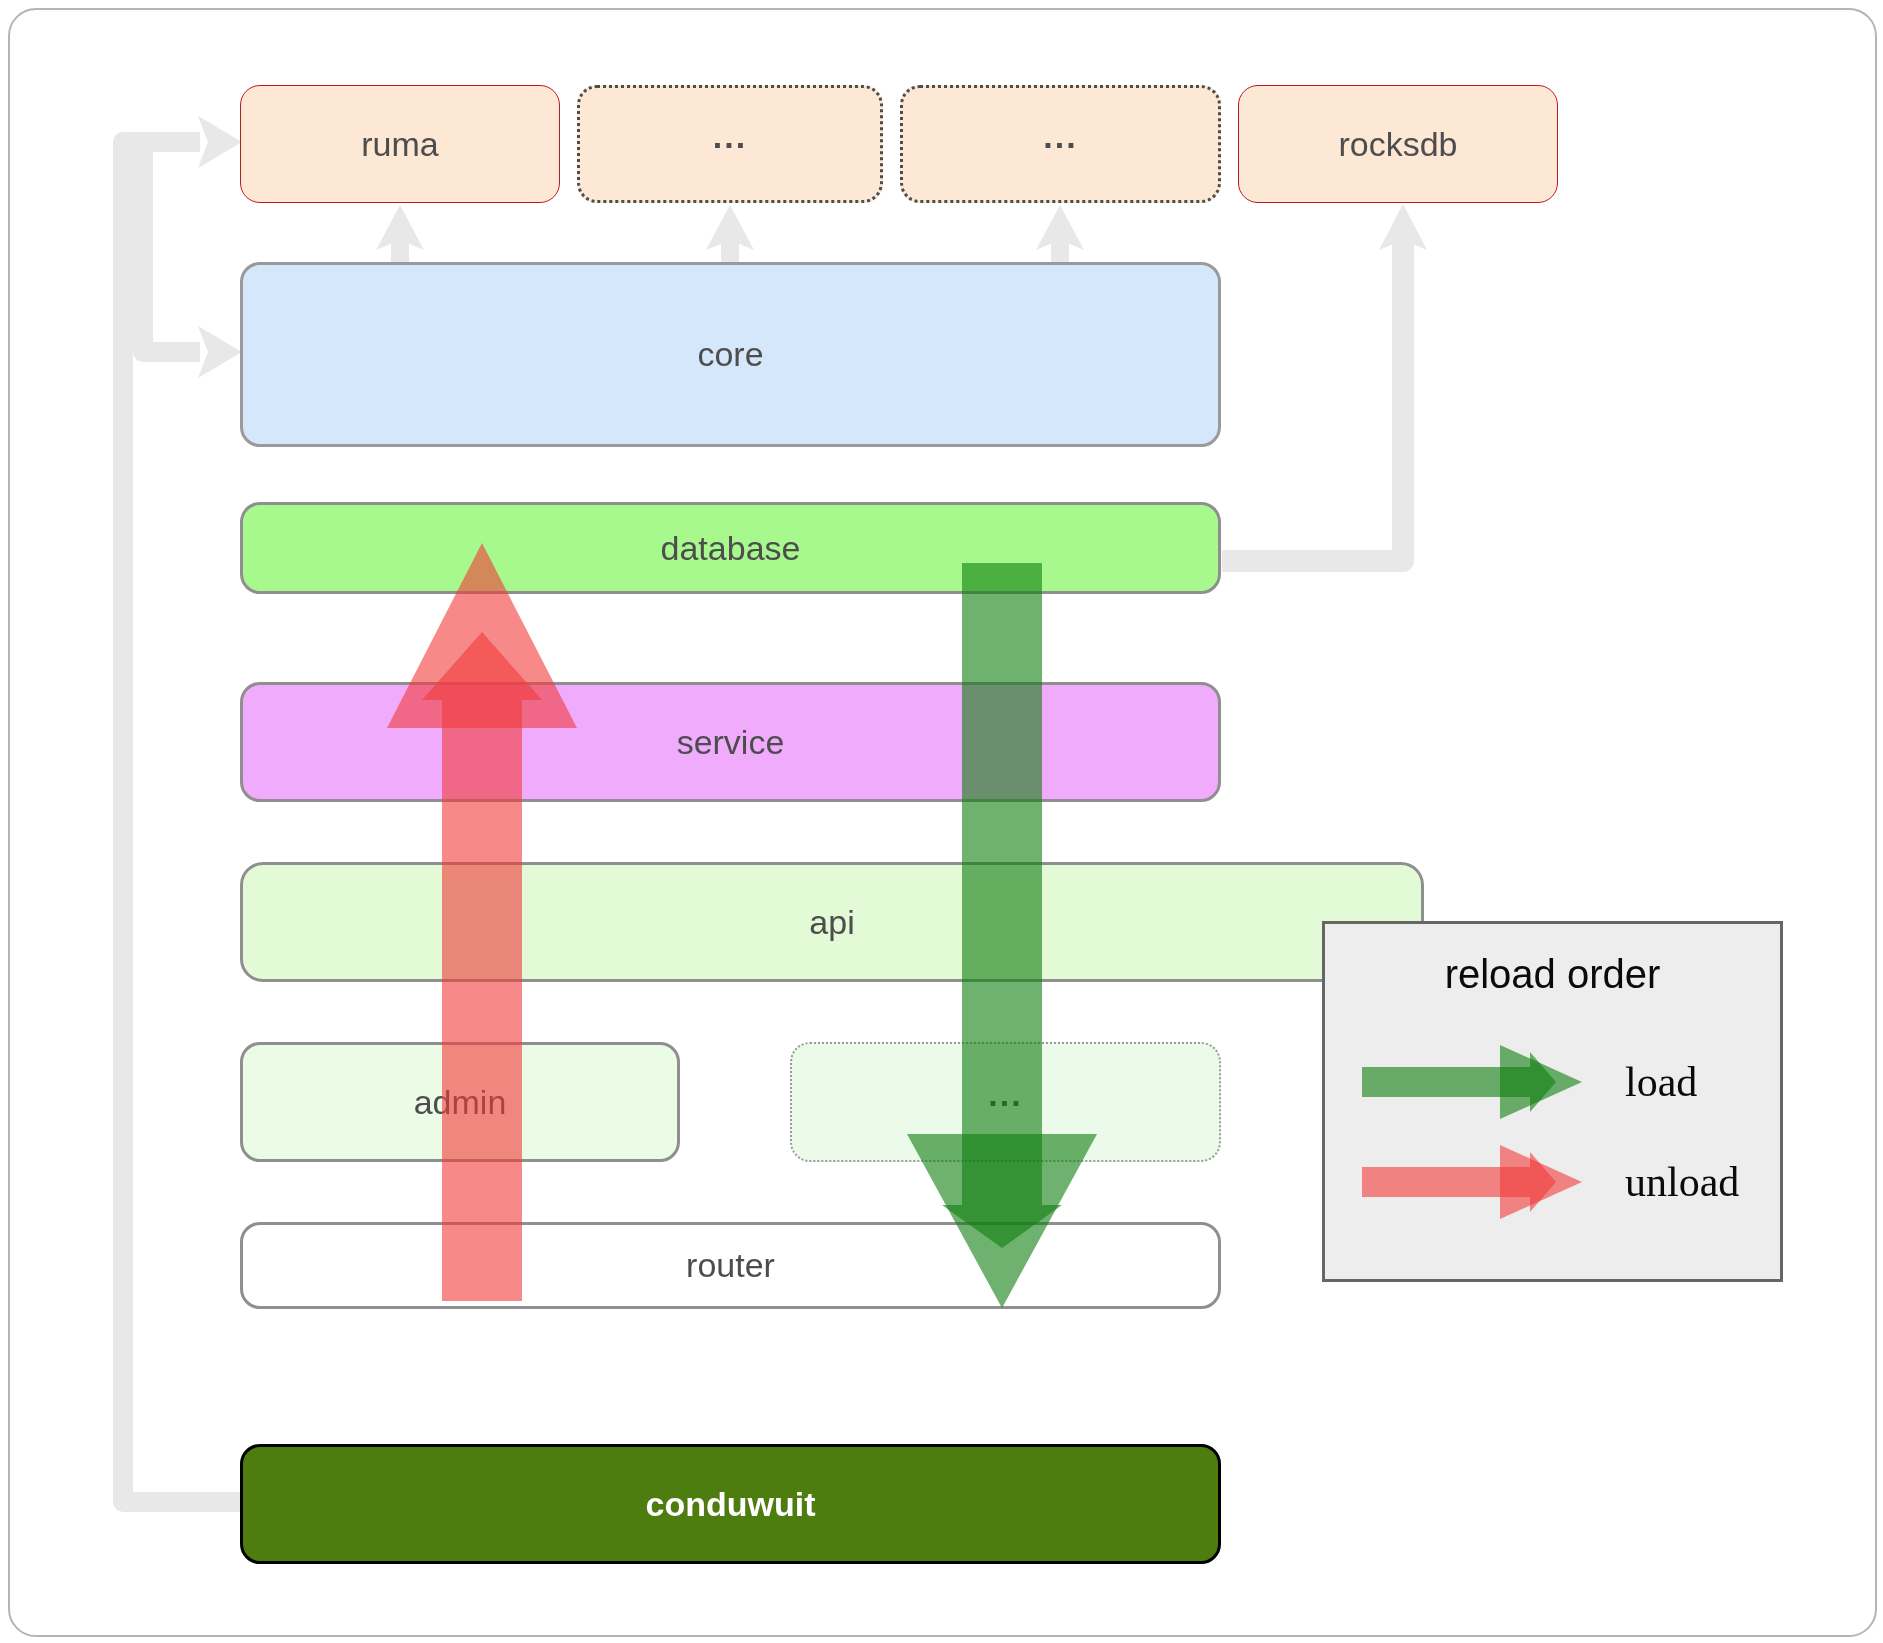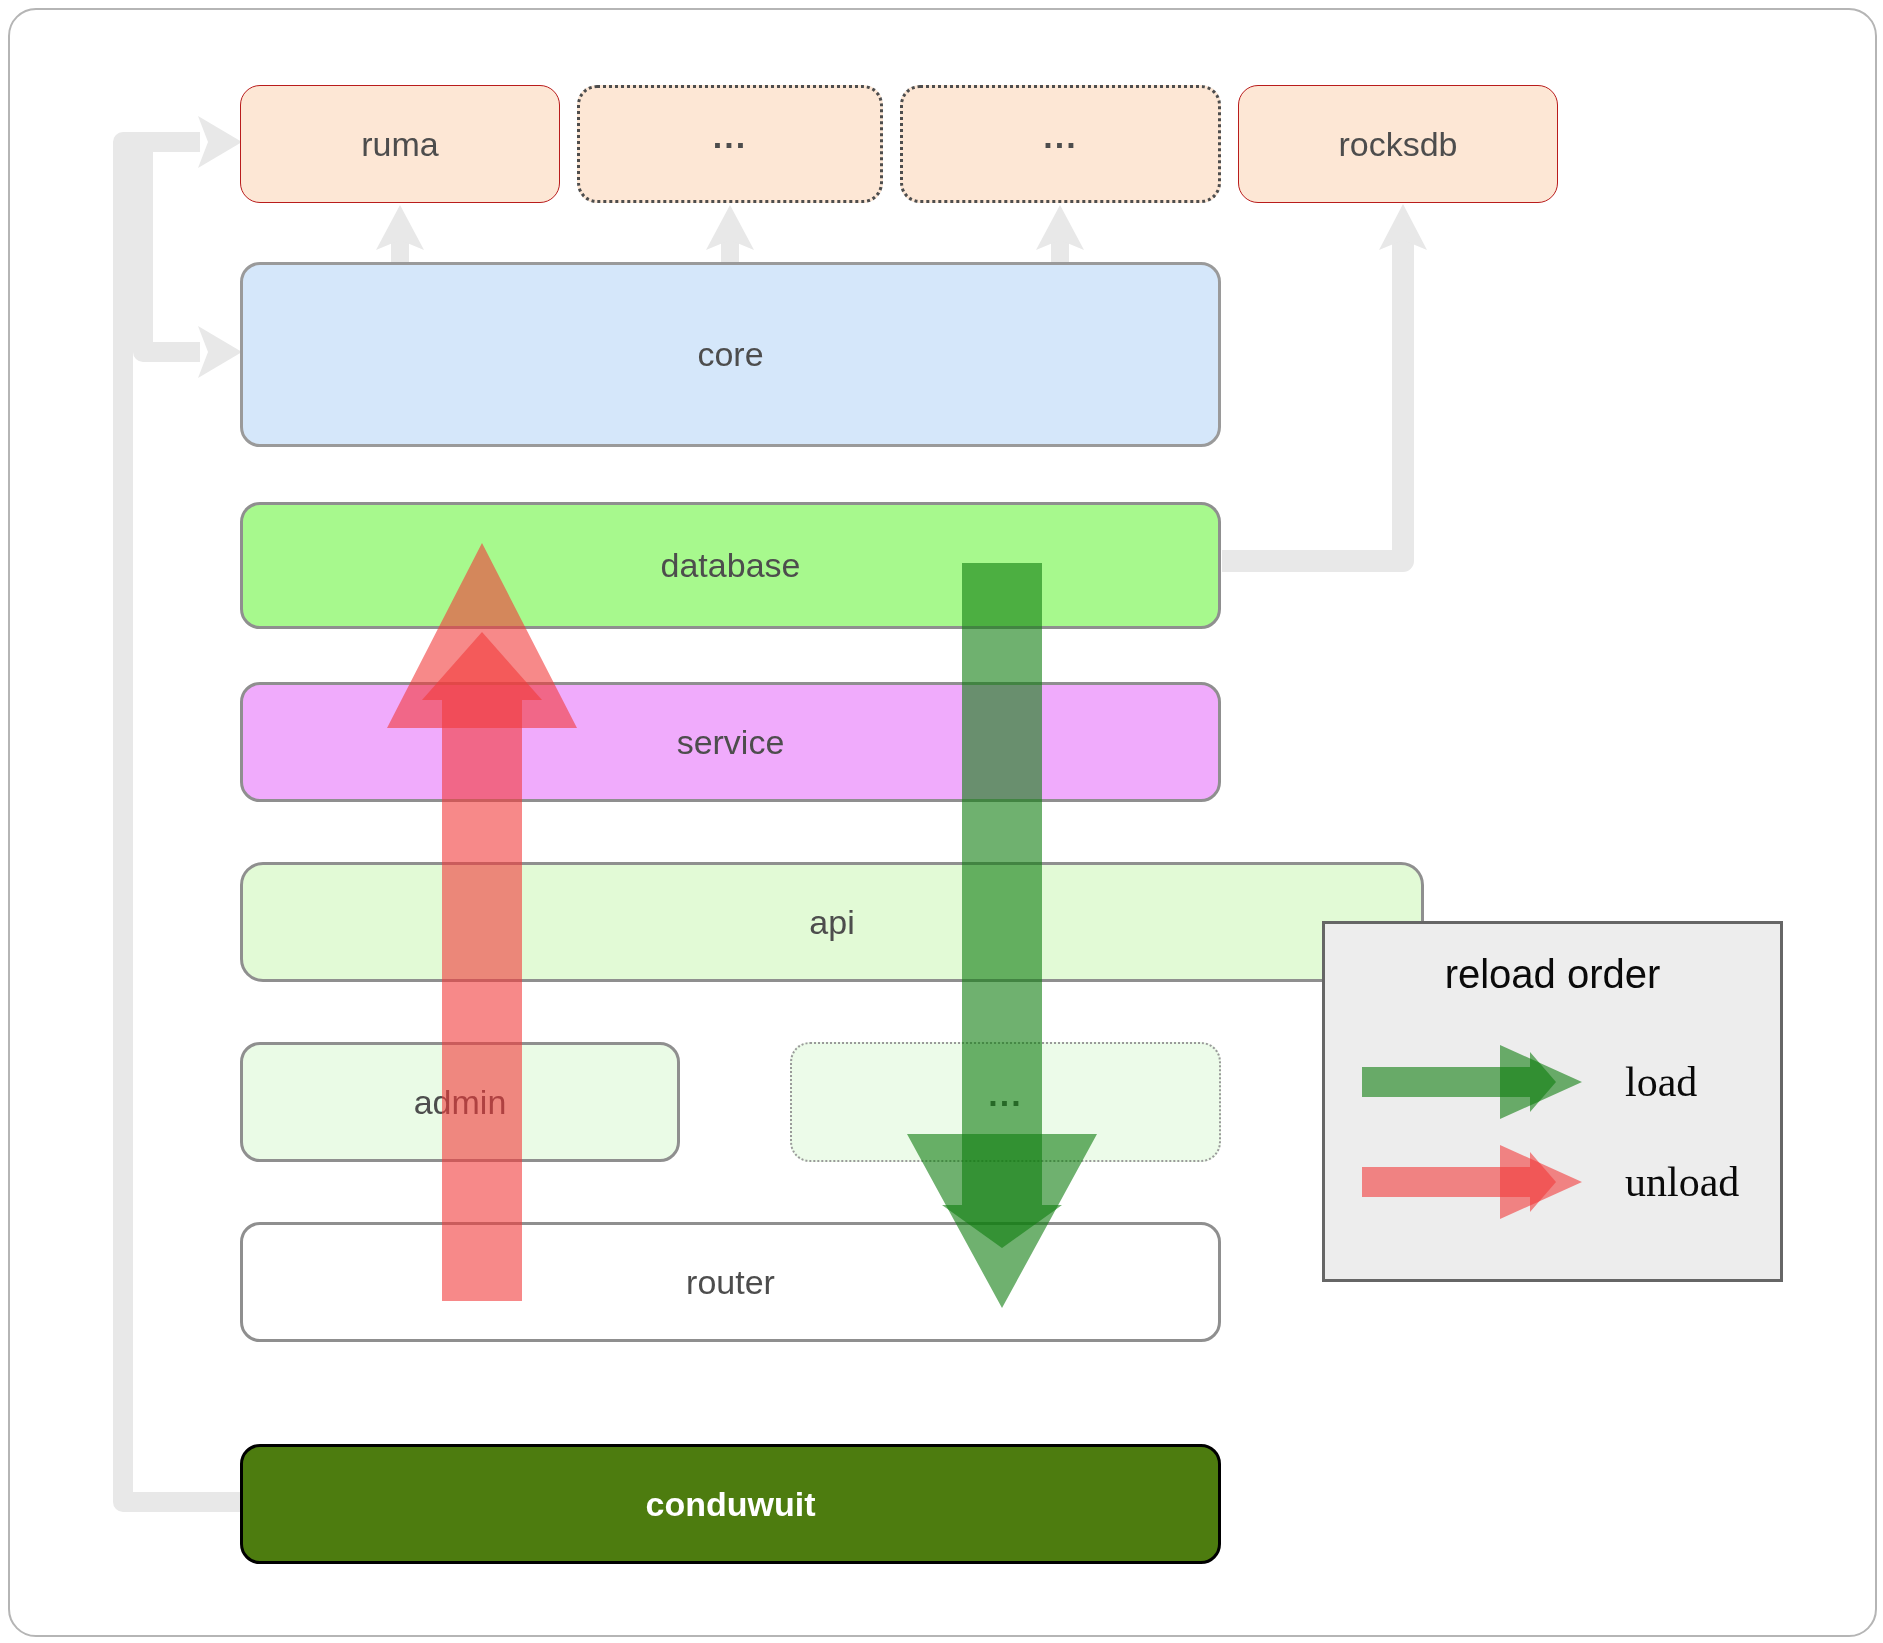--- a/index.html
+++ b/index.html
@@ -63,36 +63,36 @@
   <div class="node peach-dotted" style="left:900px;top:85px;width:321px;height:118px;">
     <span class="dots-label">...</span>
   </div>
   <div class="node peach" style="left:1238px;top:85px;width:320px;height:118px;">
     <span>rocksdb</span>
   </div>
 
   <div class="node blue" style="left:240px;top:262px;width:981px;height:185px;">
     <span>core</span>
   </div>
-  <div class="node green1" style="left:240px;top:502px;width:981px;height:127px;">
+  <div class="node green1" style="left:240px;top:502px;width:981px;height:92px;">
     <span>database</span>
   </div>
   <div class="node green2" style="left:240px;top:682px;width:981px;height:120px;">
     <span>service</span>
   </div>
   <div class="node green3" style="left:240px;top:862px;width:1184px;height:120px;border-radius:23px;">
     <span>api</span>
   </div>
   <div class="node green4" style="left:240px;top:1042px;width:440px;height:120px;">
     <span>admin</span>
   </div>
   <div class="node green4-dotted" style="left:790px;top:1042px;width:431px;height:120px;">
     <span class="dots-label">...</span>
   </div>
-  <div class="node white" style="left:240px;top:1222px;width:981px;height:120px;">
+  <div class="node white" style="left:240px;top:1222px;width:981px;height:87px;">
     <span>router</span>
   </div>
   <div class="node navy" style="left:240px;top:1444px;width:981px;height:120px;">
     <span>conduwuit</span>
   </div>
 
   <div id="legend"></div>
   <div id="legend-title">reload order</div>
   <span class="legend-item-label" style="left:1625px;top:1082px;">load</span>
   <span class="legend-item-label" style="left:1625px;top:1182px;">unload</span>

